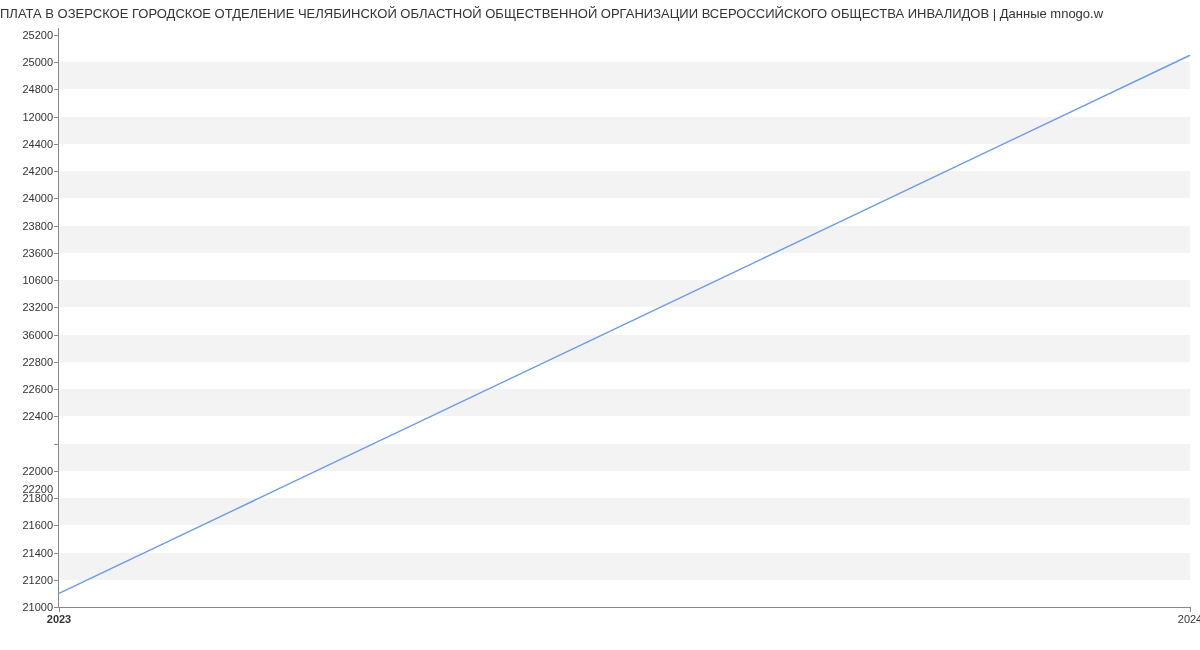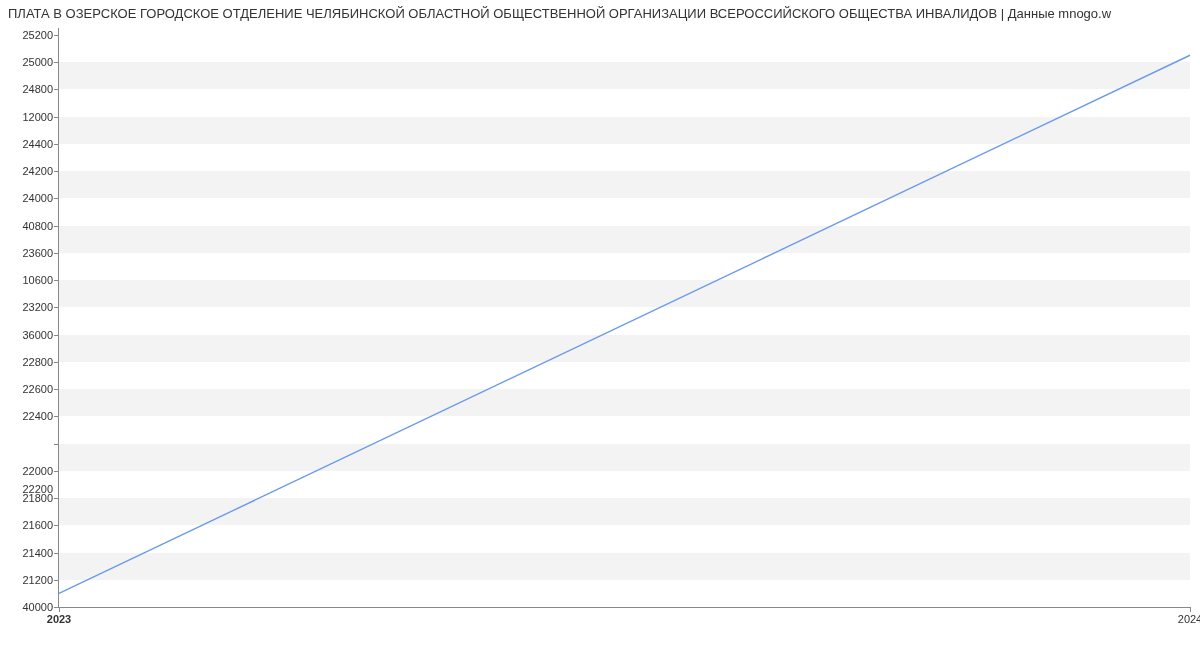--- a/index.html
+++ b/index.html
@@ -1,18 +1,18 @@
 <!DOCTYPE html>
 <html><head>
   <meta charset="utf-8">
   <style>
     * { margin: 0; padding: 0; box-sizing: border-box; }
     body { font-family: Verdana, Geneva, sans-serif; background: #fff; }
     .chart-container { width: 1200px; height: 650px; position: relative; }
-    .title { font-size: 13px; color: #333; padding: 6px 0 4px 8px; white-space: nowrap; overflow: hidden; }
+    .title { font-size: 13px; color: #333; padding: 6px 0 4px 0; white-space: nowrap; overflow: hidden; }
     .plot-area { position: absolute; left: 58px; top: 28px; right: 10px; bottom: 42px; border-left: 1px solid #888; border-bottom: 1px solid #888; }
     .grid-band { position: absolute; left: 0; right: 0; background: #f3f3f3; }
     .y-tick-label { position: absolute; right: 100%; margin-right: 6px; font-size: 11px; color: #333; transform: translateY(-50%); white-space: nowrap; }
     .x-tick-label { position: absolute; top: 100%; margin-top: 6px; font-size: 11px; color: #333; transform: translateX(-50%); }
     .line-svg { position: absolute; left: 0; top: 0; width: 100%; height: 100%; overflow: visible; }
     .line-path { fill: none; stroke: #6b9be8; stroke-width: 1.4; }
     .tick-mark { position: absolute; background: #888; }
     .y-tick-mark { left: -5px; width: 5px; height: 1px; }
     .x-tick-mark { bottom: -5px; height: 5px; width: 1px; }
   </style>
@@ -28,21 +28,21 @@
       <div class="grid-band" style="top: 34.1176%; height: 4.70588%;"></div>
       <div class="grid-band" style="top: 43.5294%; height: 4.70588%;"></div>
       <div class="grid-band" style="top: 52.9412%; height: 4.70588%;"></div>
       <div class="grid-band" style="top: 62.3529%; height: 4.70588%;"></div>
       <div class="grid-band" style="top: 71.7647%; height: 4.70588%;"></div>
       <div class="grid-band" style="top: 81.1765%; height: 4.70588%;"></div>
       <div class="grid-band" style="top: 90.5882%; height: 4.70588%;"></div>
     <svg class="line-svg" preserveAspectRatio="none" viewBox="0 0 1132 580">
       <path class="line-path" d="M 0,566.3529411764706 L 1132,27.294117647058854" stroke="#6b9be8"></path>
     </svg>
-  <div class="y-tick-label" style="top: 100%;">40000</div>
+  <div class="y-tick-label" style="top: 100%;">21000</div>
       <div class="tick-mark y-tick-mark" style="top: 100%;"></div>
       <div class="y-tick-label" style="top: 95.2941%;">21200</div>
       <div class="tick-mark y-tick-mark" style="top: 95.2941%;"></div>
       <div class="y-tick-label" style="top: 90.5882%;">21400</div>
       <div class="tick-mark y-tick-mark" style="top: 90.5882%;"></div>
       <div class="y-tick-label" style="top: 85.8824%;">21600</div>
       <div class="tick-mark y-tick-mark" style="top: 85.8824%;"></div>
       <div class="y-tick-label" style="top: 81.1765%;">21800</div>
       <div class="tick-mark y-tick-mark" style="top: 81.1765%;"></div>
       <div class="y-tick-label" style="top: 76.4706%;">22000</div>
@@ -56,21 +56,21 @@
       <div class="y-tick-label" style="top: 57.6471%;">22800</div>
       <div class="tick-mark y-tick-mark" style="top: 57.6471%;"></div>
       <div class="y-tick-label" style="top: 52.9412%;">36000</div>
       <div class="tick-mark y-tick-mark" style="top: 52.9412%;"></div>
       <div class="y-tick-label" style="top: 48.2353%;">23200</div>
       <div class="tick-mark y-tick-mark" style="top: 48.2353%;"></div>
       <div class="y-tick-label" style="top: 43.5294%;">10600</div>
       <div class="tick-mark y-tick-mark" style="top: 43.5294%;"></div>
       <div class="y-tick-label" style="top: 38.8235%;">23600</div>
       <div class="tick-mark y-tick-mark" style="top: 38.8235%;"></div>
-      <div class="y-tick-label" style="top: 34.1176%;">40800</div>
+      <div class="y-tick-label" style="top: 34.1176%;">23800</div>
       <div class="tick-mark y-tick-mark" style="top: 34.1176%;"></div>
       <div class="y-tick-label" style="top: 29.4118%;">24000</div>
       <div class="tick-mark y-tick-mark" style="top: 29.4118%;"></div>
       <div class="y-tick-label" style="top: 24.7059%;">24200</div>
       <div class="tick-mark y-tick-mark" style="top: 24.7059%;"></div>
       <div class="y-tick-label" style="top: 20%;">24400</div>
       <div class="tick-mark y-tick-mark" style="top: 20%;"></div>
       <div class="y-tick-label" style="top: 15.2941%;">12000</div>
       <div class="tick-mark y-tick-mark" style="top: 15.2941%;"></div>
       <div class="y-tick-label" style="top: 10.5882%; text-align: right;">24800</div>

